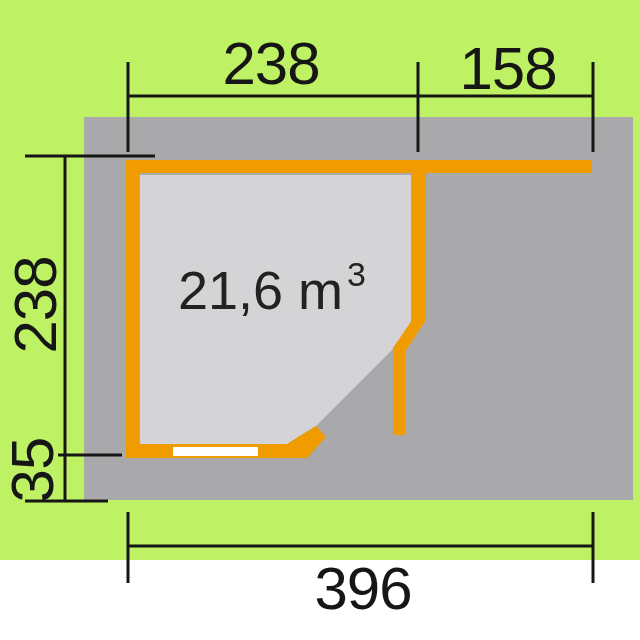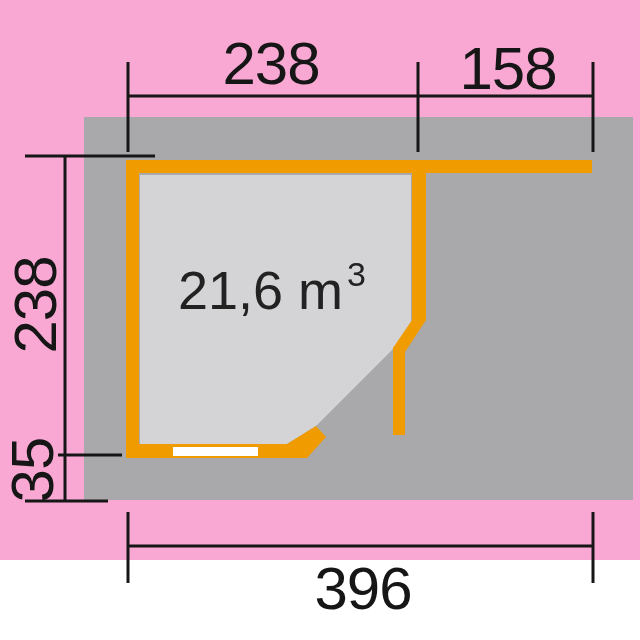--- a/index.html
+++ b/index.html
@@ -7,21 +7,21 @@
     padding: 0;
     background: #ffffff;
     width: 640px;
     height: 640px;
     overflow: hidden;
   }
   #stage {
     position: relative;
     width: 640px;
     height: 560px;
-    background: #f9a8d4;
+    background: #bef264;
     font-family: "Liberation Sans", sans-serif;
   }
   svg { display: block; }
   .dim-label {
     font-family: "Liberation Sans", sans-serif;
     font-size: 60px;
     fill: #161616;
     letter-spacing: -1px;
   }
   .volume-label {

